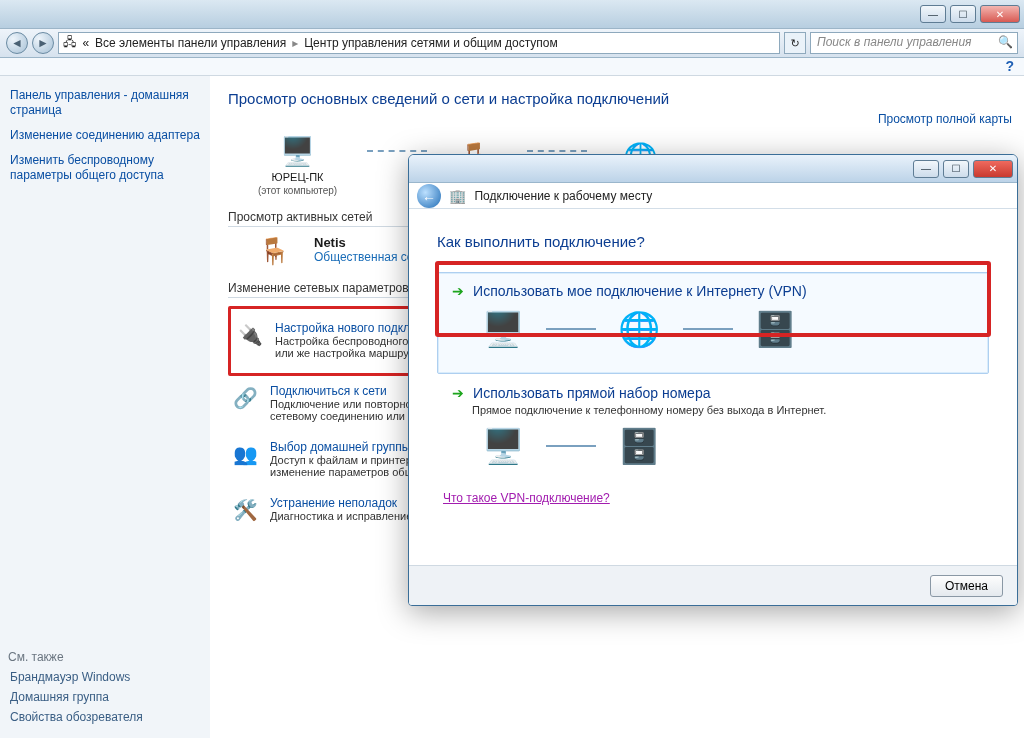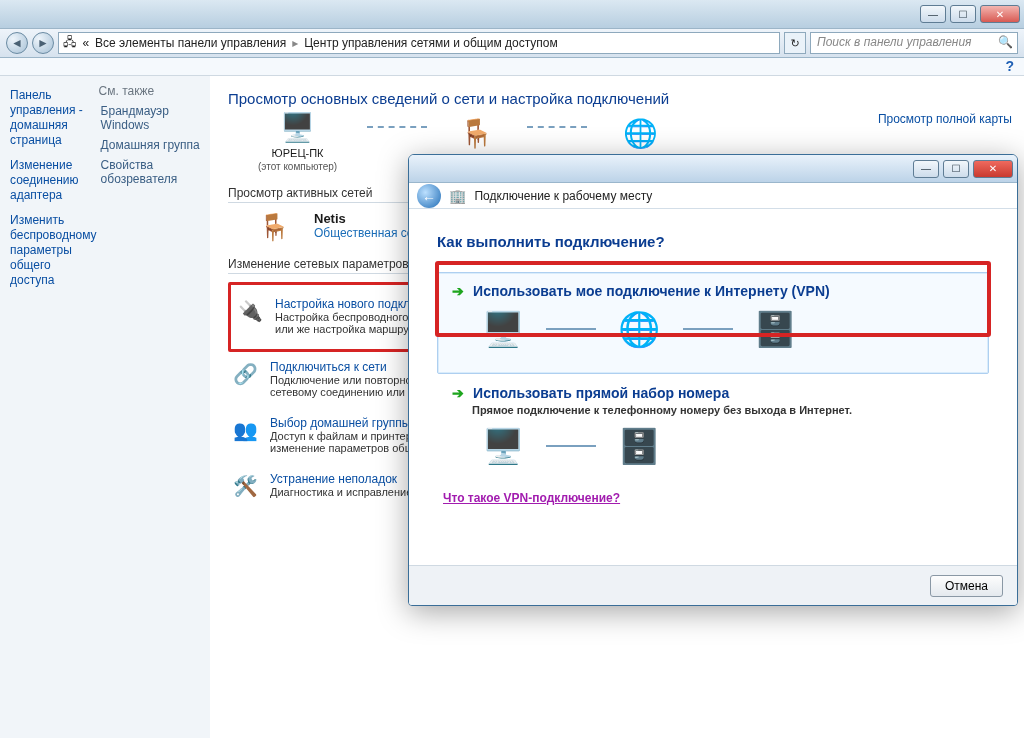--- a/index.html
+++ b/index.html
@@ -60,33 +60,33 @@
     display:flex; justify-content:flex-end; padding-right:10px;
     color:#1e5fb4; font-size:14px; font-weight:bold;
   }
   
   .body-area {
     position:absolute; left:0; top:76px; right:0; bottom:0;
     background:#fff; display:flex;
   }
   .sidebar {
     width:210px; background:#f1f5f9; padding:8px 8px;
-    display:flex; flex-direction:row;
+    display:flex; flex-direction:column;
   }
   .sidebar .sec-top { flex:1;}
   .sidebar .link {
     color:#0a4fa3; cursor:pointer; margin:4px 2px 10px 2px; line-height:1.25;
   }
   .sidebar .see-also-hdr { color:#6a7580; margin-bottom:4px;}
   .sidebar .see-item { color:#3a5e84; margin:6px 2px; cursor:pointer;}
   .main {
     flex:1; padding: 10px 18px; position:relative;
   }
   .main h1 {
-    font-size:15px; font-weight:400; color:#0b3d91; margin:4px 0 2px 0;
+    font-size:15px; font-weight:400; color:#0b3d91; margin:4px 0 26px 0;
   }
   .net-map { display:flex; align-items:center; gap:30px; margin-left:30px;}
   .net-node { display:flex; flex-direction:column; align-items:center; font-size:11px; gap:2px;}
   .net-icon { width:40px; height:36px; display:flex; align-items:center; justify-content:center; font-size:28px;}
   .net-sub { color:#555; font-size:10px;}
   .net-dash { width:60px; border-top:2px dashed #7aa0bf; margin-top:-28px;}
   .fullmap { color:#0a4fa3; cursor:pointer; position:absolute; right:12px; top:36px;}
   .section-label { margin-top:14px; color:#333; font-size:12px;}
   .divider { border-top:1px solid #cfd9e2; margin:2px 0 8px 0;}
   .active-net { display:flex; gap:18px; align-items:flex-start; margin:4px 0 8px 26px;}
@@ -120,21 +120,21 @@
     height:26px; border-bottom:1px solid #d3dee8;
     display:flex; align-items:center; gap:8px; padding:0 8px; font-size:12px; color:#222;
   }
   .wiz-back {
     width:24px; height:24px; border-radius:50%;
     background: radial-gradient(circle at 35% 35%, #bce0ff, #1f6cb5);
     color:#fff; display:flex;align-items:center;justify-content:center;
     font-size:14px;
   }
   .wiz-sub .tiny { font-size:14px;}
-  .wiz-body { padding: 16px 28px 10px 28px; font-weight: bold;}
+  .wiz-body { padding: 16px 28px 10px 28px;}
   .wiz-q { color:#0b3d91; font-size:15px; margin:8px 0 22px 0;}
   .wiz-opt {
     padding:10px 14px 14px 14px; border:1px solid transparent; border-radius:2px;
     cursor:pointer;
   }
   .wiz-opt.sel {
     border:1px solid #aecff0; background:#f5faff;
     box-shadow: inset 0 0 0 1px #d9ecfb;
   }
   .wiz-opt .arrow { color:#1ea51e; font-size:14px; margin-right:6px;}

